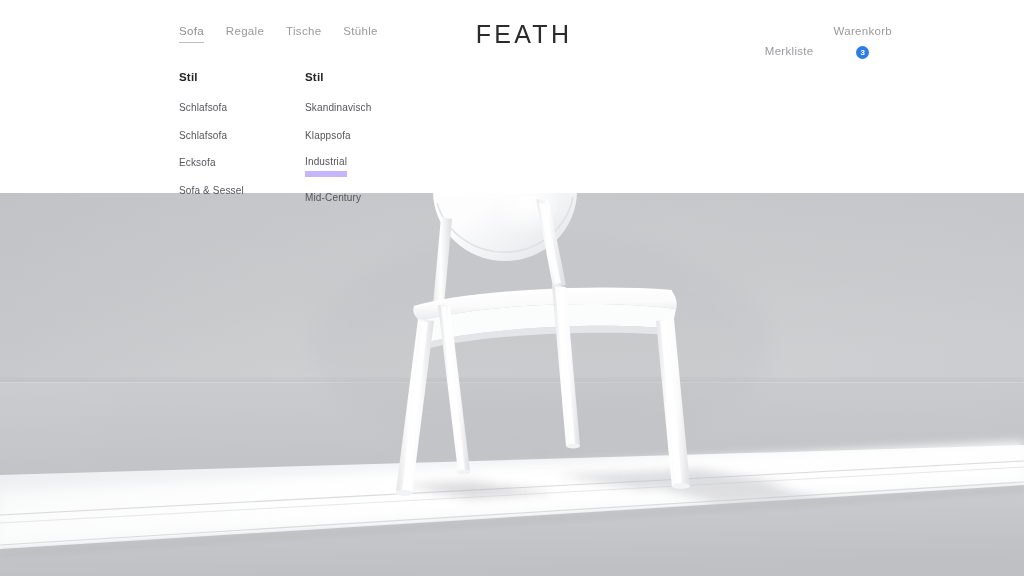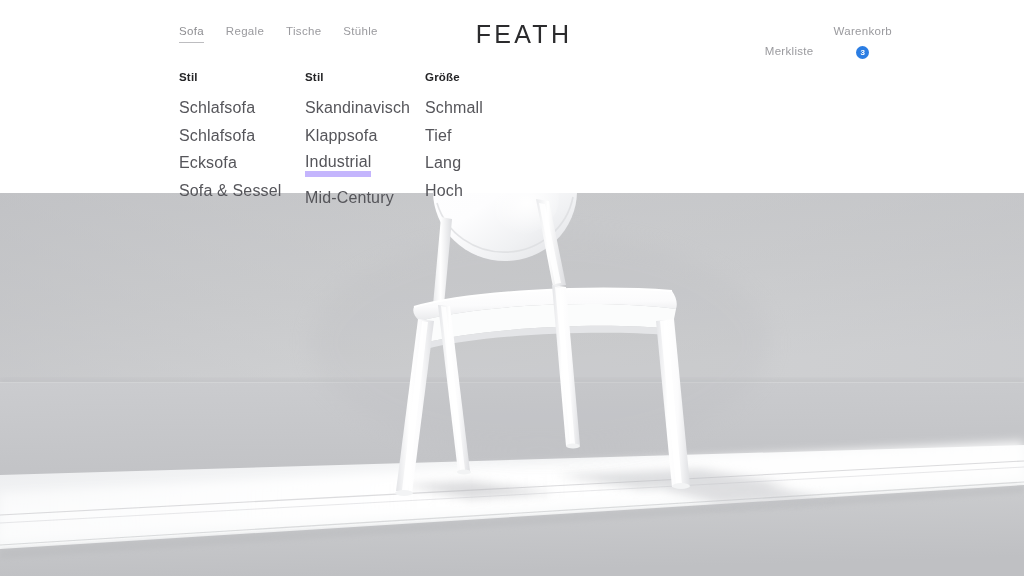--- a/index.html
+++ b/index.html
@@ -127,21 +127,21 @@
     font-weight: 700;
     color: #242426;
     letter-spacing: 0.2px;
     margin-bottom: 15px;
     line-height: 14px;
     white-space: nowrap;
   }
 
   .col-item {
     display: block;
-    font-size: 16px;
+    font-size: 10px;
     color: #55555a;
     letter-spacing: 0.15px;
     line-height: 18px;
     margin-bottom: 9.5px;
     text-decoration: none;
     white-space: nowrap;
     width: fit-content;
   }
   .col-item.underlined {
     border-bottom: 6px solid #c4b5fd;
@@ -339,24 +339,17 @@
 
       <div class="menu-col c1">
         <div class="col-title">Stil</div>
         <a class="col-item" href="#">Skandinavisch</a>
         <a class="col-item" href="#">Klappsofa</a>
         <a class="col-item underlined" href="#">Industrial</a>
         <a class="col-item" href="#">Mid-Century</a>
       </div>
 
 
-      <div class="menu-col c3">
-        <div class="col-title">Größe</div>
-        <a class="col-item" href="#">Schmall</a>
-        <a class="col-item" href="#">Tief</a>
-        <a class="col-item" href="#">Lang</a>
-        <a class="col-item" href="#">Hoch</a>
-      </div>
 
     </div>
   </div>
 
 </div>
 
 </body></html>

